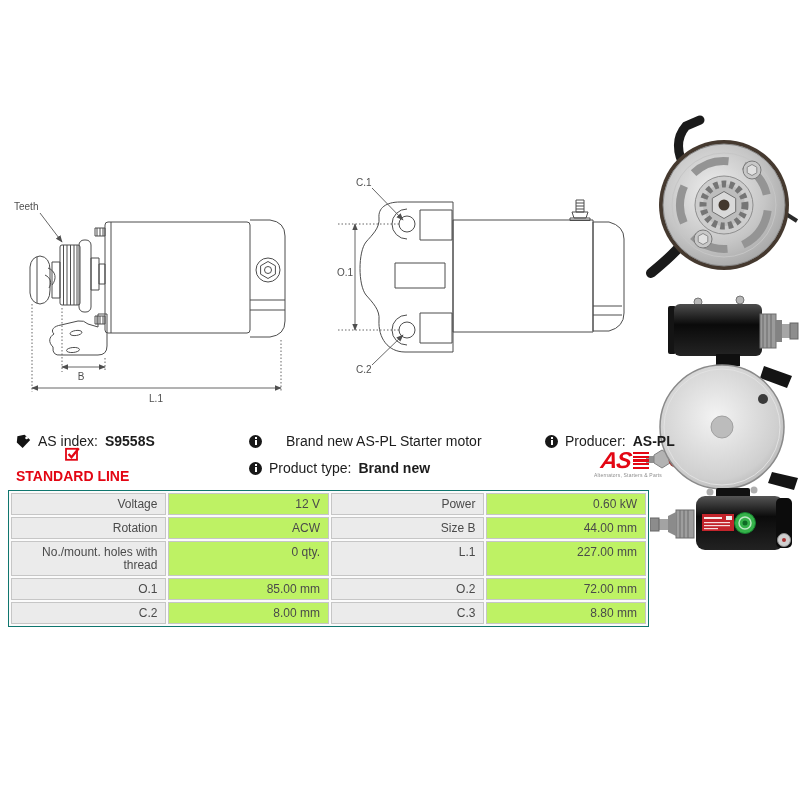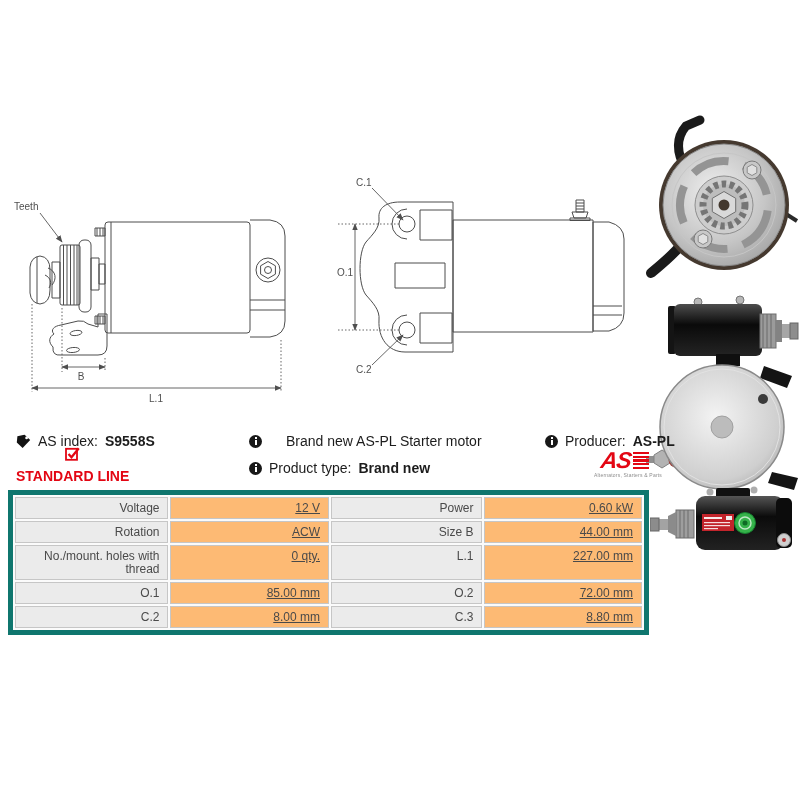--- a/index.html
+++ b/index.html
@@ -23,25 +23,25 @@
   .logo-row { display:flex; align-items:flex-end; justify-content:center; height:24px; }
   .logo-as { font-style:italic; font-weight:bold; font-size:23px; line-height:22px;
              color:#e30613; transform:skewX(-8deg); letter-spacing:-1px; }
   .logo-stripes { display:flex; flex-direction:column; gap:1.5px; margin-left:2px; margin-bottom:2px; }
   .logo-stripes i { display:block; width:16px; height:2.2px; background:#e30613; }
   .logo-tagline { font-size:5px; color:#8c8c8c; margin-top:1px; white-space:nowrap; letter-spacing:.2px; }
 
   
   .spec-wrap { left:8px; top:490px; width:641px; }
   table.spec { width:100%; border-collapse:separate; border-spacing:2px; table-layout:fixed;
-               background:#fbfbfb; border:5px solid #0f766e; }
+               background:#fbfbfb; border:1px solid #0f766e; }
   table.spec td { border:1px solid #c6c6c6; font-size:12px; line-height:13px; color:#4a4a4a;
                   text-align:right; vertical-align:top; padding:4px 8px 3px 4px; height:19px; }
   td.lbl { background:#ebebeb; }
-  td.val { background:#fdba74;text-decoration:underline; }
+  td.val { background:#bef264; }
 
   
   svg text.dim { font-family:"Liberation Sans", sans-serif; font-size:10px; fill:#4f4f4f; }
   .draw line, .draw path, .draw rect, .draw circle, .draw ellipse, .draw polygon
        { vector-effect:non-scaling-stroke; }
 </style>
 </head>
 <body>
 
 <svg class="abs draw" style="left:4px; top:186px;" width="300" height="230" viewBox="0 0 300 230">

